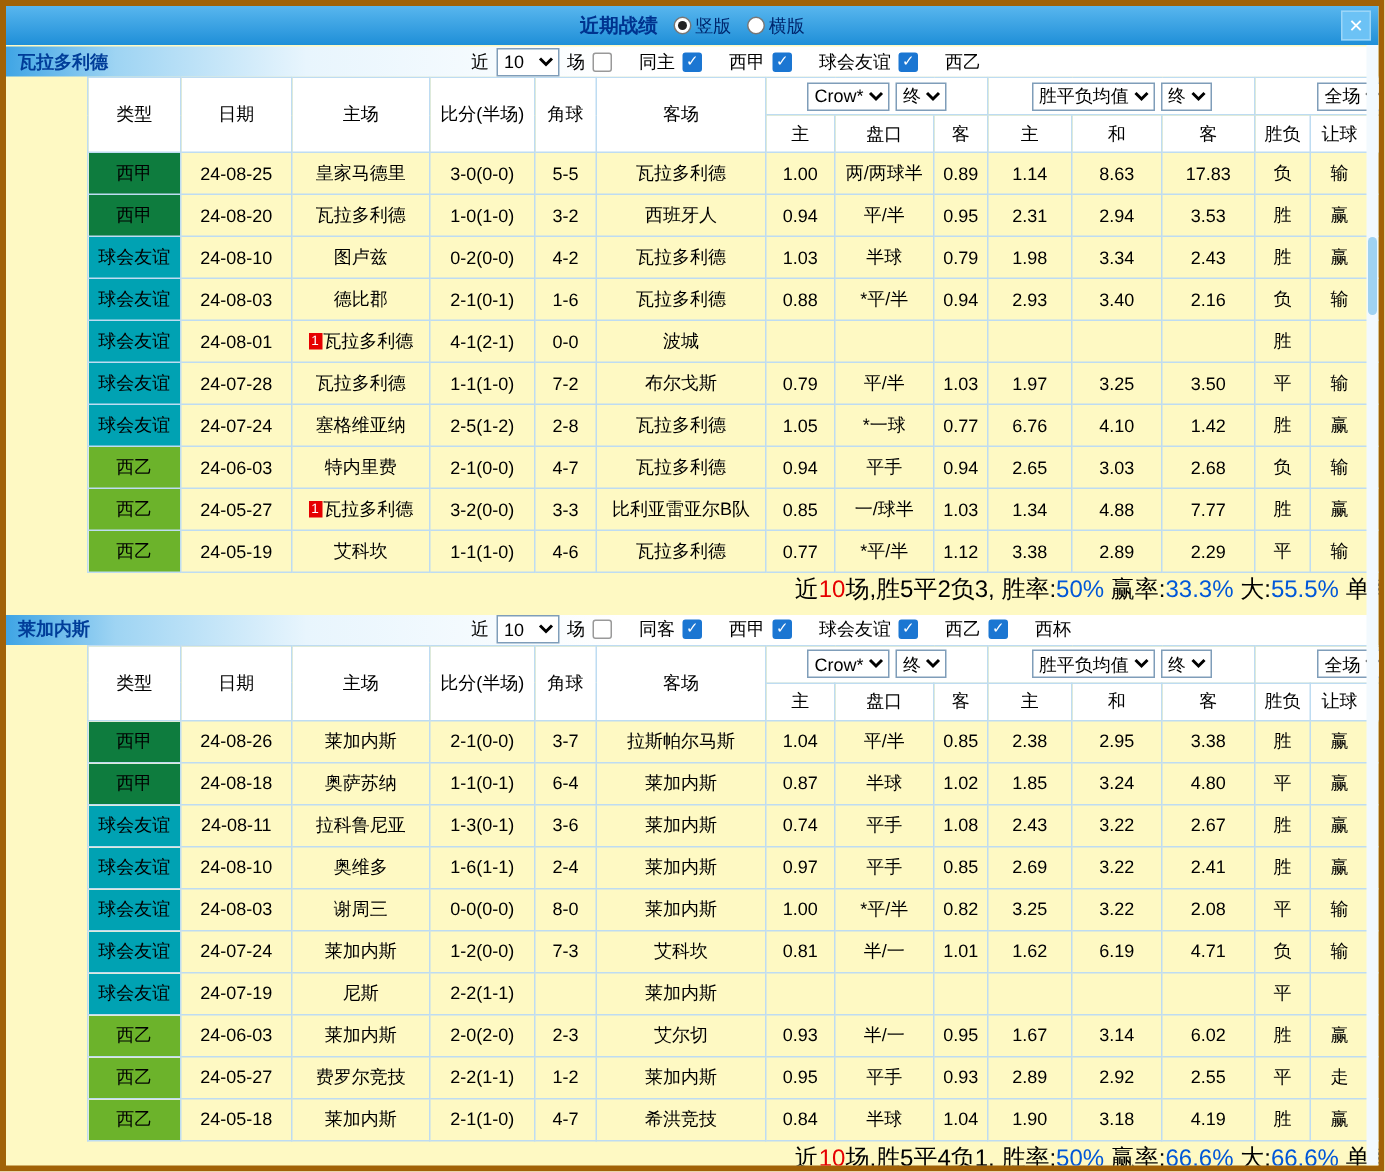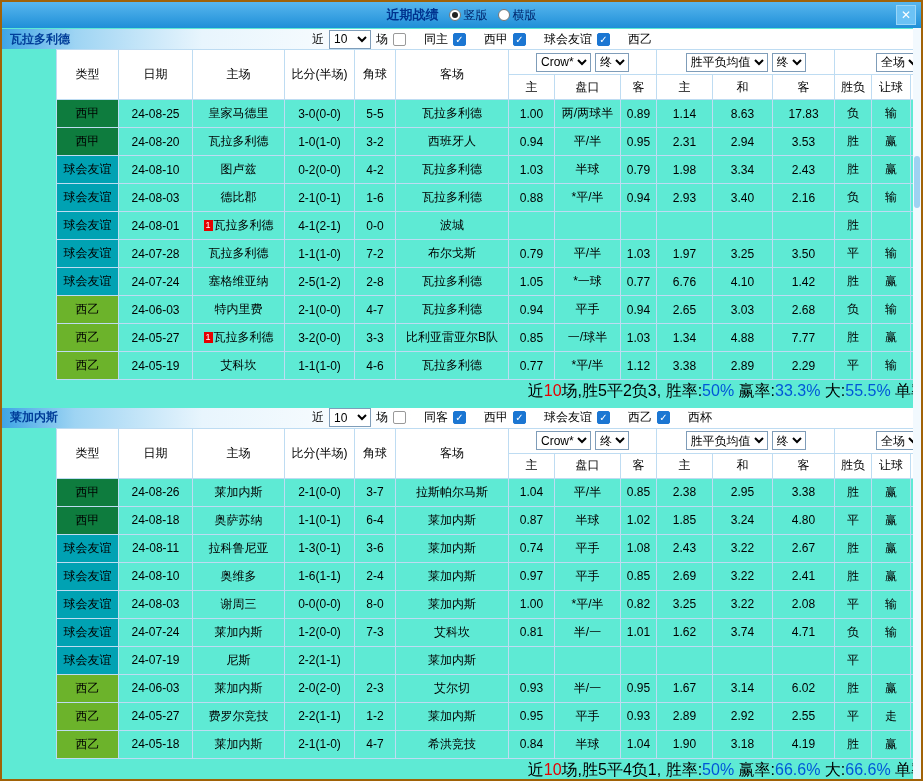--- a/index.html
+++ b/index.html
@@ -1,19 +1,19 @@
 <!DOCTYPE html>
 <html><head>
 <meta charset="utf-8">
 <style>
   * { margin:0; padding:0; box-sizing:border-box; }
   html,body { width:923px; height:781px; overflow:hidden; background:#fff;
               font-family:"Liberation Sans","DejaVu Sans",sans-serif; }
-  .page { width:923px; height:781px; border:2px solid #a16207; position:relative;
-          background:#5eead4; overflow:hidden; }
+  .page { width:923px; height:781px; border:4px solid #a16207; position:relative;
+          background:#fef9c3; overflow:hidden; }
   
   .titlebar { height:26px; background:linear-gradient(#58b6ee,#1f8fd8);
               display:flex; align-items:center; justify-content:center; gap:10px; position:relative; }
   .title { color:#00338f; font-weight:bold; font-size:13px; }
   .radio-wrap { display:inline-flex; align-items:center; gap:3px; color:#00276e; font-size:12px; cursor:pointer; }
   .radio { width:12px; height:12px; border-radius:50%; background:#fff; border:1px solid #777;
            display:inline-flex; align-items:center; justify-content:center; }
   .radio.on::after { content:''; width:6px; height:6px; border-radius:50%; background:#222; }
   .close { position:absolute; right:5px; top:3px; width:20px; height:20px; background:#6cc2f5;
            border:1px solid #9bd6f8; color:#fff; font-weight:bold; text-align:center; line-height:18px;
@@ -472,21 +472,21 @@
                 <td class="league" style="background: rgb(0, 162, 179);">球会友谊</td>
                 <td>24-07-24</td>
                 <td class="c-green">莱加内斯</td>
                 <td class="c-red">1-2(0-0)</td>
                 <td>7-3</td>
                 <td>艾科坎</td>
                 <td>0.81</td>
                 <td class="c-red">半/一</td>
                 <td>1.01</td>
                 <td>1.62</td>
-                <td class="c-blue">3.74</td>
+                <td class="c-blue">6.19</td>
                 <td>4.71</td>
                 <td class="c-red">负</td>
                 <td class="c-green">输</td>
                 <td class="c-red">大</td>
               </tr>
               <tr>
                 <td class="league" style="background: rgb(0, 162, 179);">球会友谊</td>
                 <td>24-07-19</td>
                 <td>尼斯</td>
                 <td class="c-red">2-2(1-1)</td>

